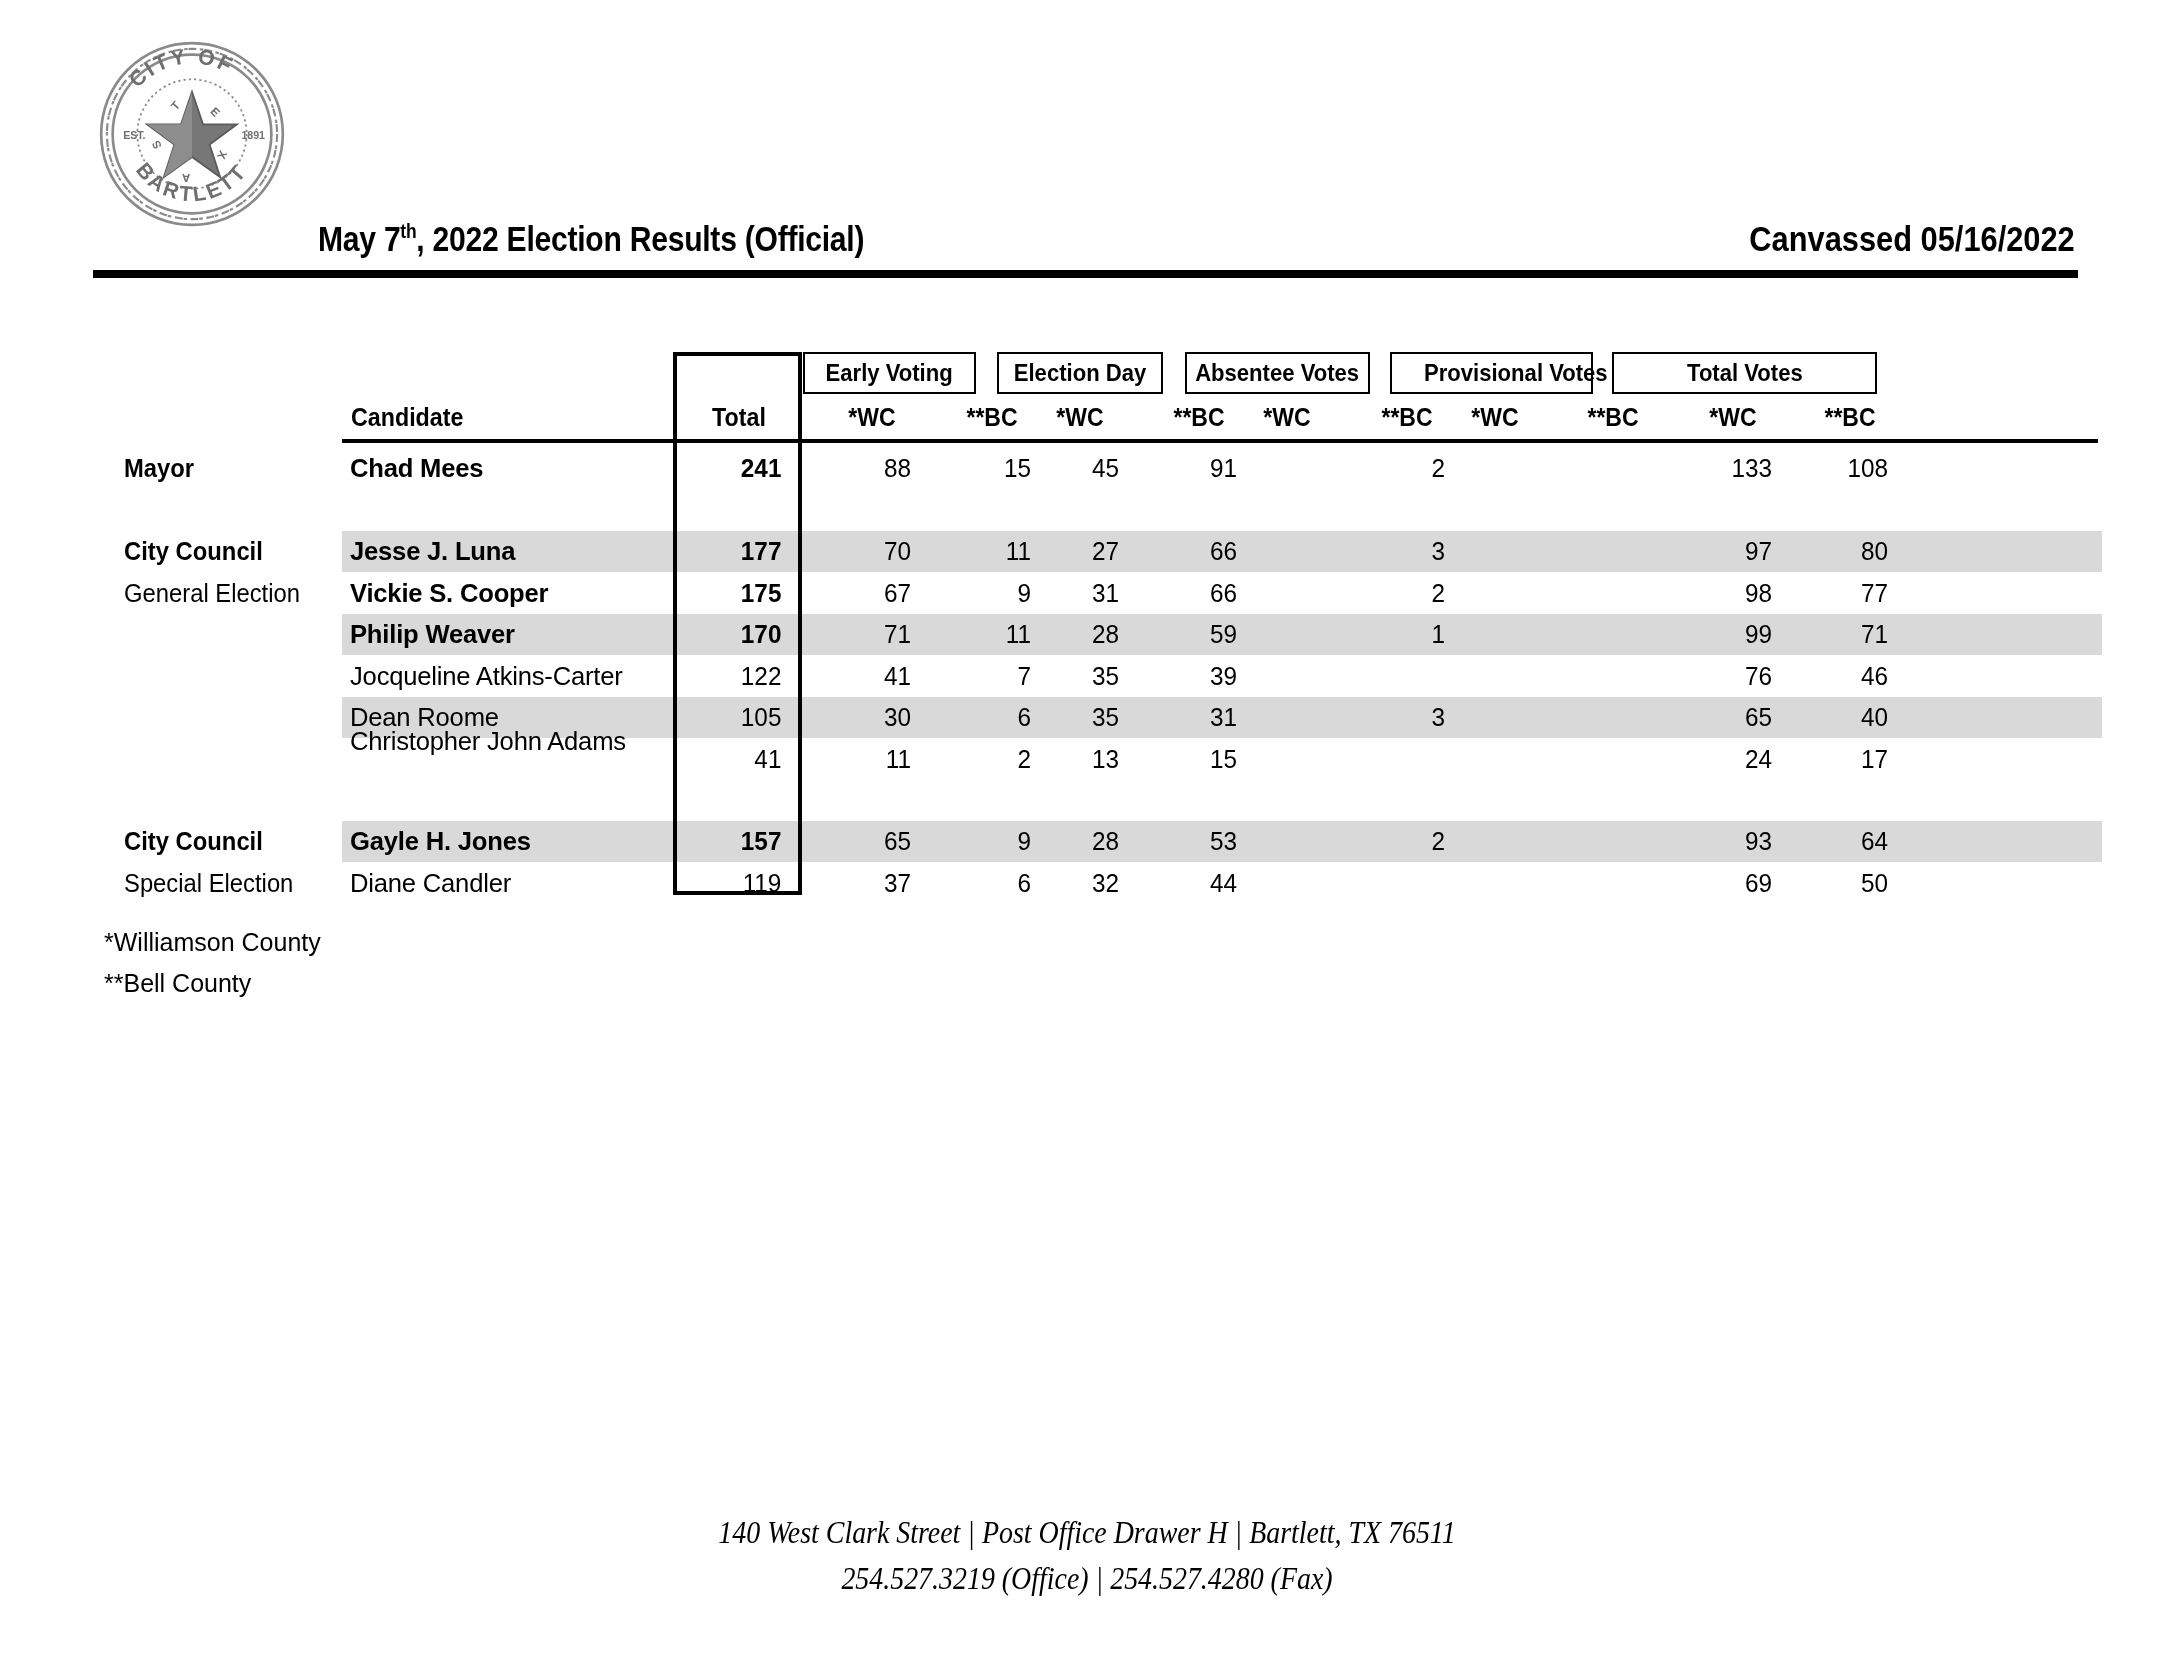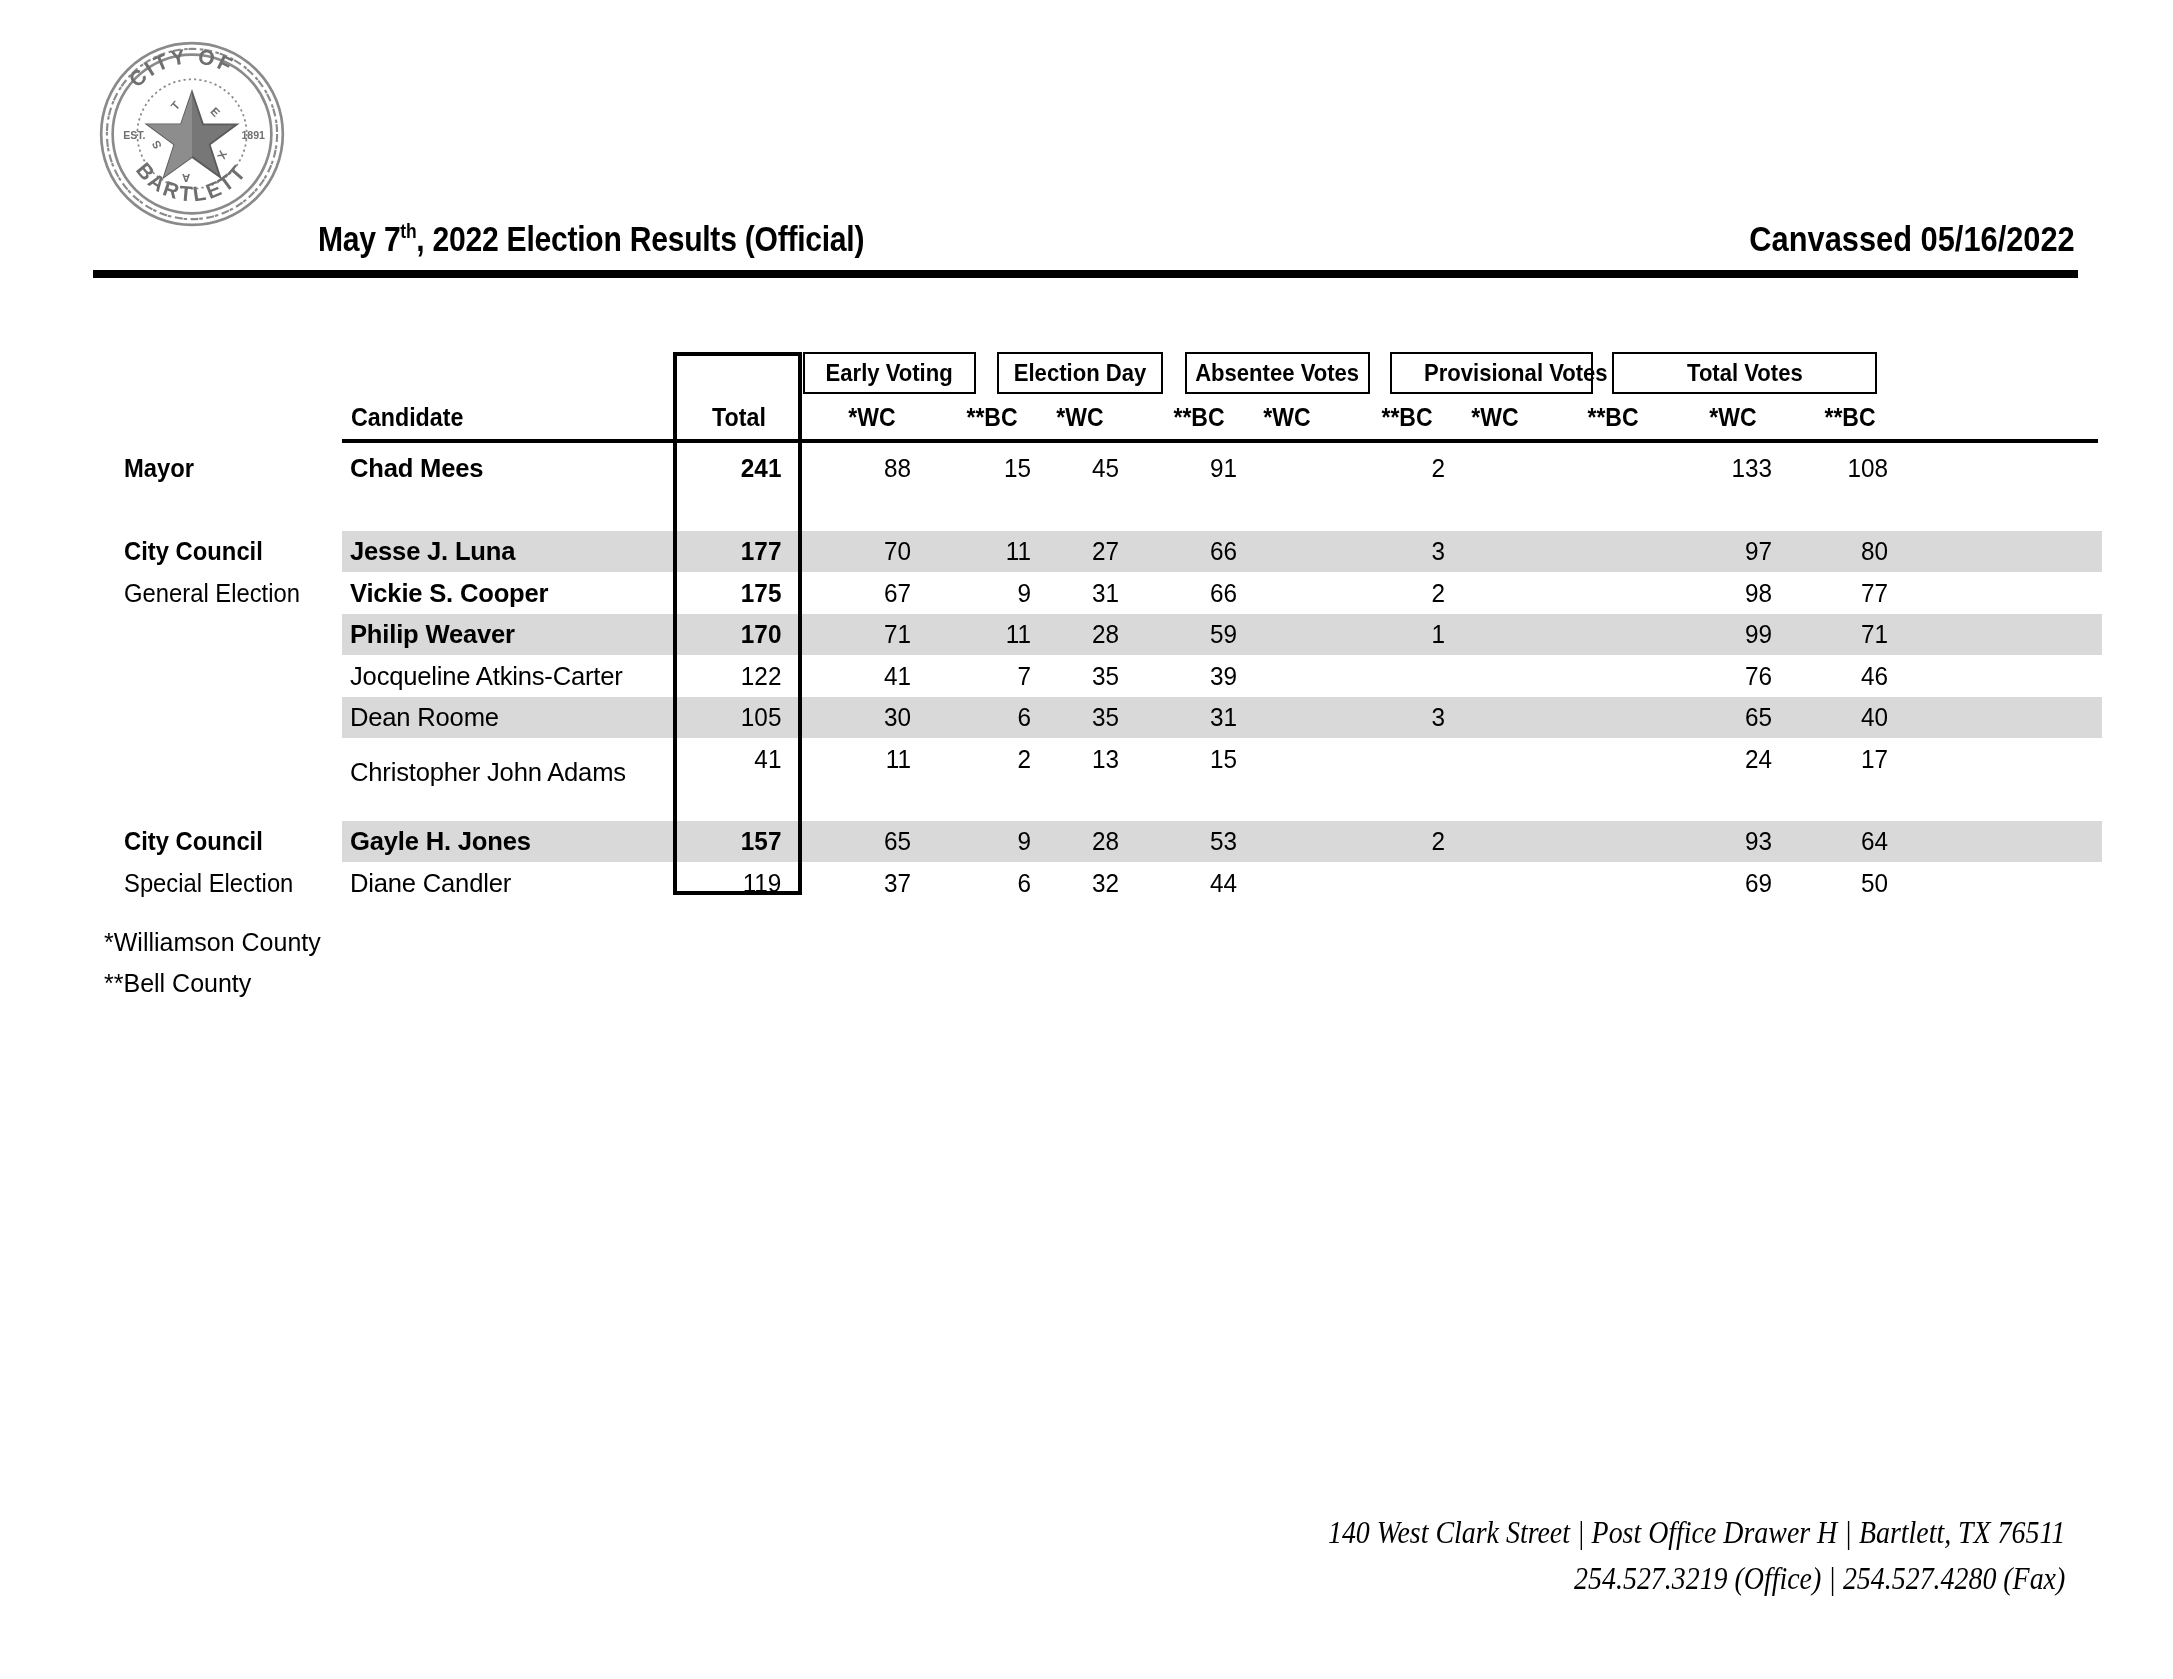--- a/index.html
+++ b/index.html
@@ -215,21 +215,21 @@
     line-height: 41px;
     white-space: nowrap;
   }
 
   
   #doc-footer {
     position: absolute;
     left: 0;
     top: 1510px;
     width: 2174px;
-    text-align: right;
+    text-align: center;
   }
   .footer-line {
     font-family: "Liberation Serif", serif;
     font-style: italic;
     font-size: 31px;
     line-height: 46px;
     white-space: nowrap;
     transform: scaleX(0.9);
   }
 </style>
@@ -382,21 +382,21 @@
       <div class="num vote" style="left: 1789px; top: 318px;">46</div>
       <div class="cand-name" style="top: 359px;">Dean Roome</div>
       <div class="num total" style="left: 660px; top: 359px;">105</div>
       <div class="num vote" style="left: 812px; top: 359px;">30</div>
       <div class="num vote" style="left: 932px; top: 359px;">6</div>
       <div class="num vote" style="left: 1020px; top: 359px;">35</div>
       <div class="num vote" style="left: 1138px; top: 359px;">31</div>
       <div class="num vote" style="left: 1346px; top: 359px;">3</div>
       <div class="num vote" style="left: 1673px; top: 359px;">65</div>
       <div class="num vote" style="left: 1789px; top: 359px;">40</div>
-      <div class="cand-name" style="top: 414px;">Christopher John Adams</div>
+      <div class="cand-name" style="top: 383px;">Christopher John Adams</div>
       <div class="num total" style="left: 660px; top: 401px;">41</div>
       <div class="num vote" style="left: 812px; top: 401px;">11</div>
       <div class="num vote" style="left: 932px; top: 401px;">2</div>
       <div class="num vote" style="left: 1020px; top: 401px;">13</div>
       <div class="num vote" style="left: 1138px; top: 401px;">15</div>
       <div class="num vote" style="left: 1673px; top: 401px;">24</div>
       <div class="num vote" style="left: 1789px; top: 401px;">17</div>
       <div class="cand-name bold" style="top: 483px;">Gayle H. Jones</div>
       <div class="num total bold" style="left: 660px; top: 483px;">157</div>
       <div class="num vote" style="left: 812px; top: 483px;">65</div>

